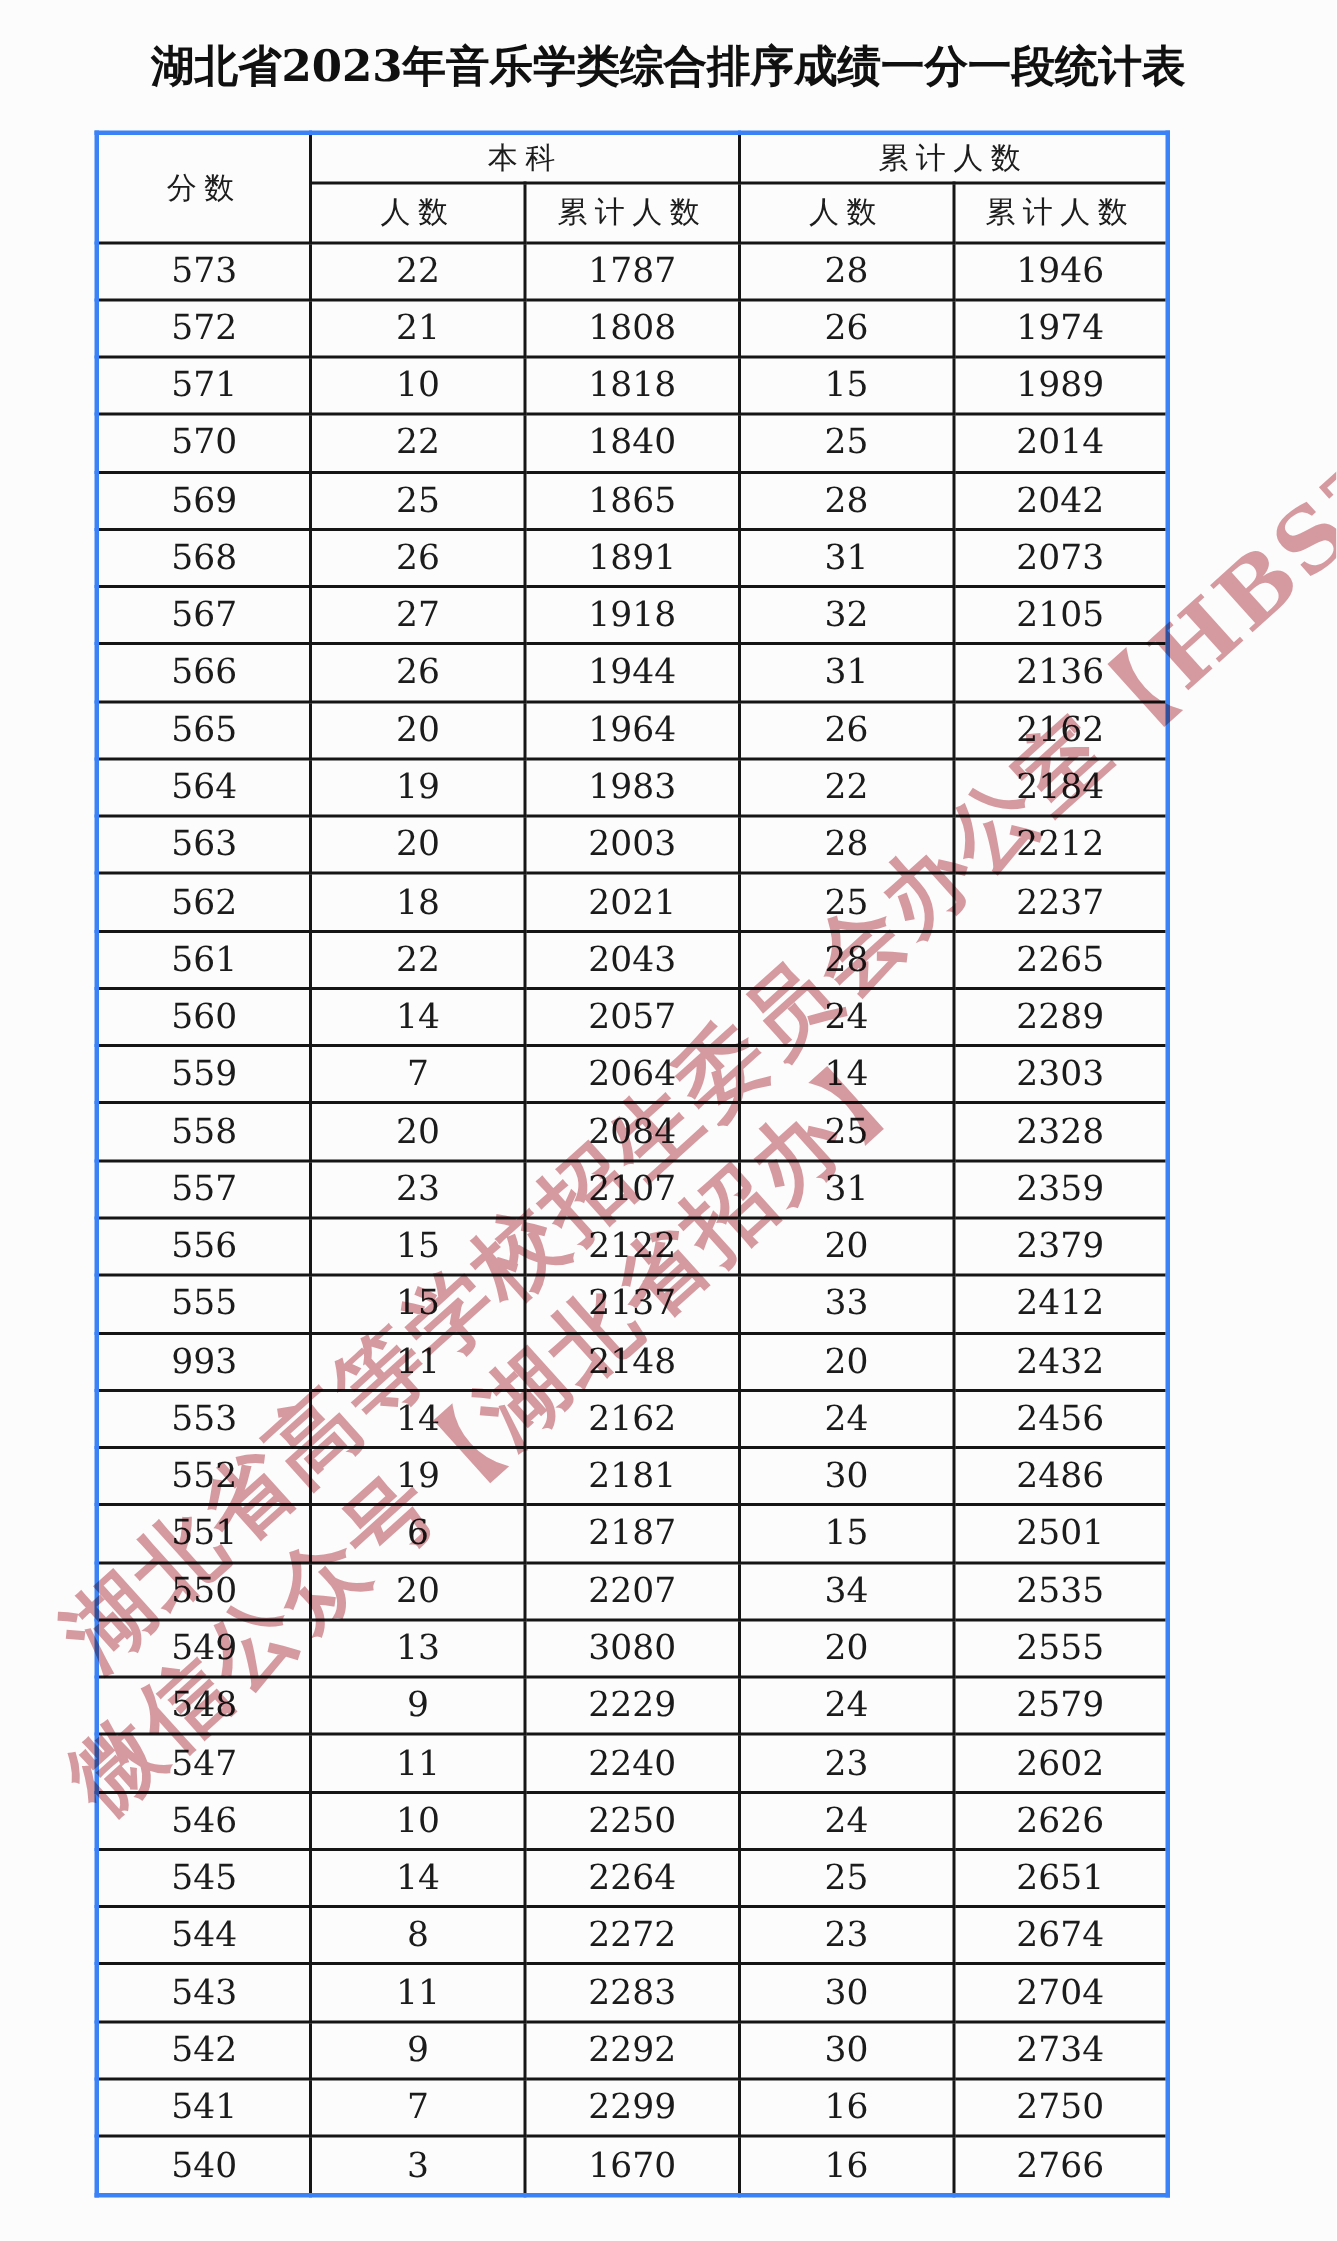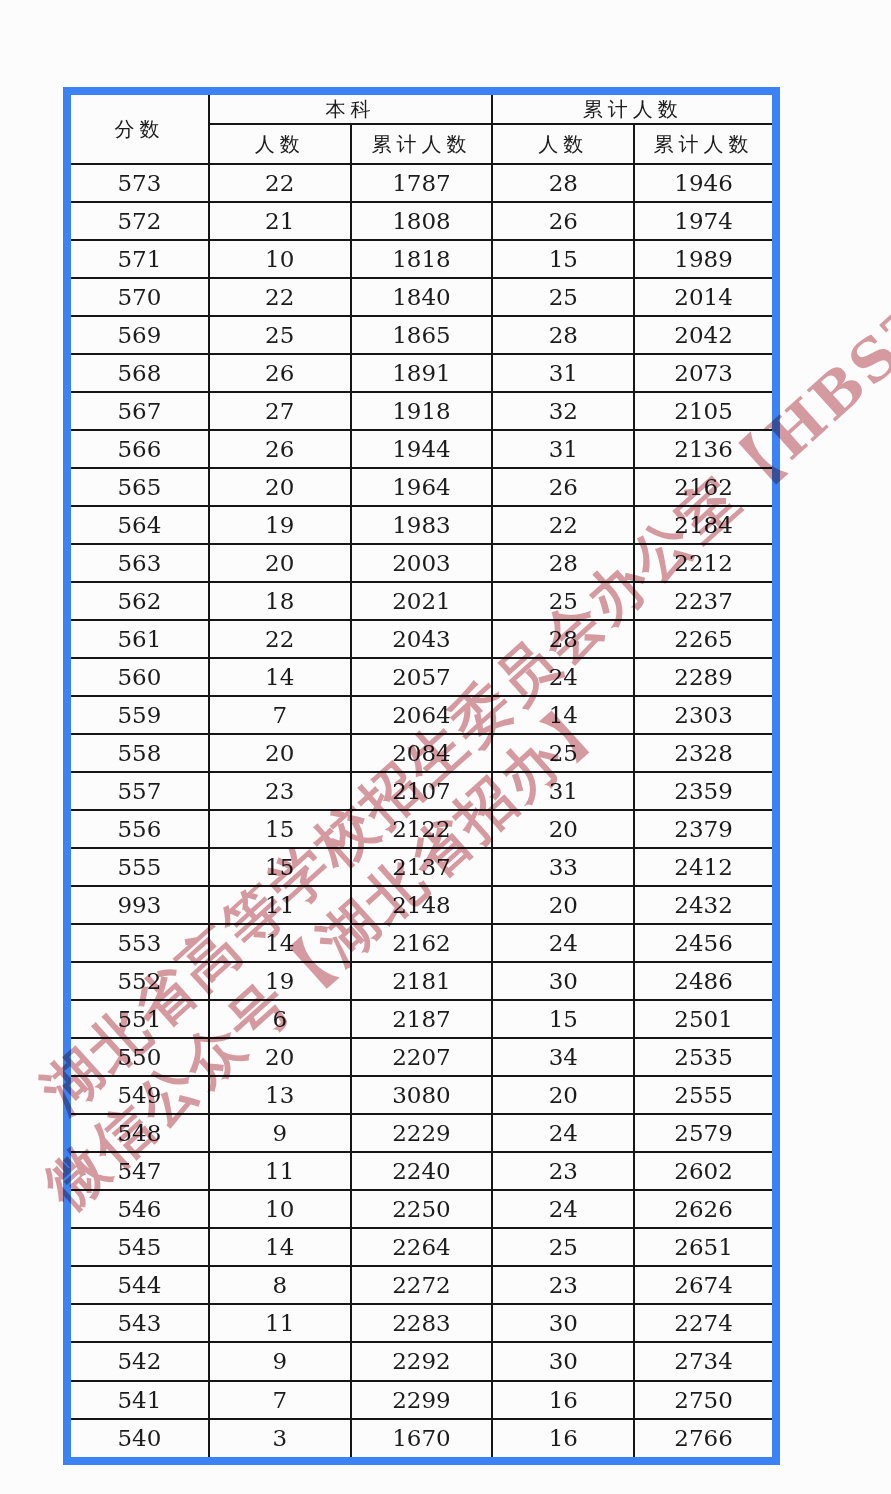--- a/index.html
+++ b/index.html
@@ -20,21 +20,21 @@
     font-weight:700;
     color:#101010;
     letter-spacing:0;
   }
   .score-table{
     position:absolute;
     left:63px;top:87px;
     width:717px;height:1378px;
     table-layout:fixed;
     border-collapse:collapse;
-    border:8px solid #3b82f6;
+    border:3px solid #3b82f6;
     background:transparent;
   }
   .score-table col{width:20%;}
   .score-table th,.score-table td{
     border:2px solid #161616;
     text-align:center;
     vertical-align:middle;
     padding:0;
     overflow:hidden;
   }
@@ -64,20 +64,21 @@
     pointer-events:none;
   }
   .wm1{left:26px;top:1072px;}
   .wm2{left:30px;top:1168px;}
 </style>
 </head>
 <body>
 
 <div class="page">
 
+  <h1 class="title">湖北省2023年音乐学类综合排序成绩一分一段统计表</h1>
 
   <table class="score-table">
     <colgroup>
       <col>
         <col>
         <col>
         <col>
         <col>
     </colgroup>
     <thead>
@@ -302,21 +303,21 @@
           <td>8</td>
           <td>2272</td>
           <td>23</td>
           <td>2674</td>
         </tr>
         <tr>
           <td>543</td>
           <td>11</td>
           <td>2283</td>
           <td>30</td>
-          <td>2274</td>
+          <td>2704</td>
         </tr>
         <tr>
           <td>542</td>
           <td>9</td>
           <td>2292</td>
           <td>30</td>
           <td>2734</td>
         </tr>
         <tr>
           <td>541</td>

